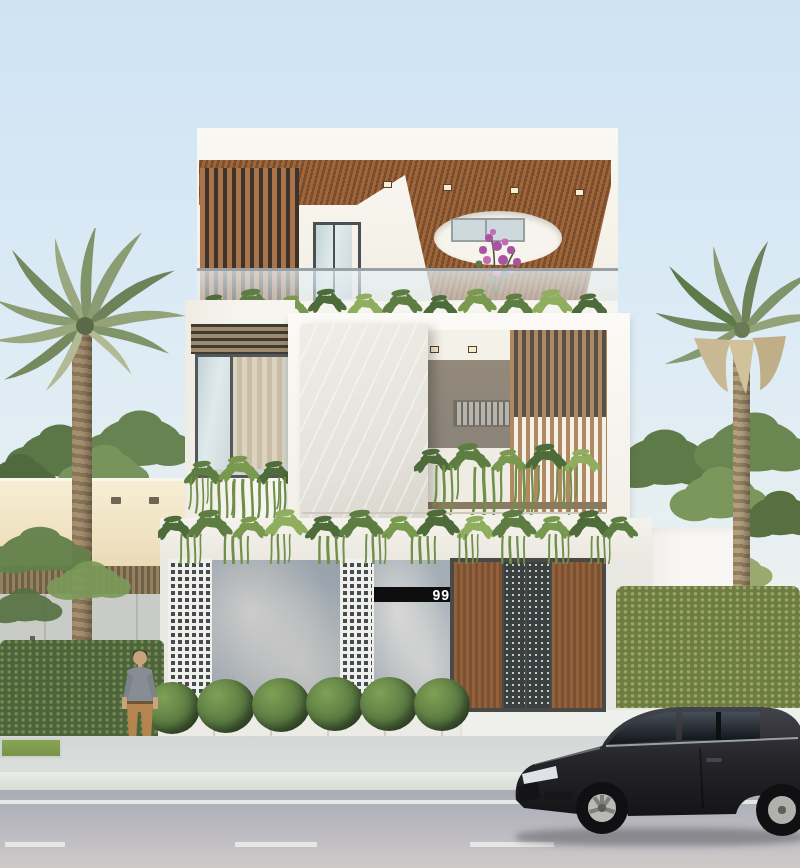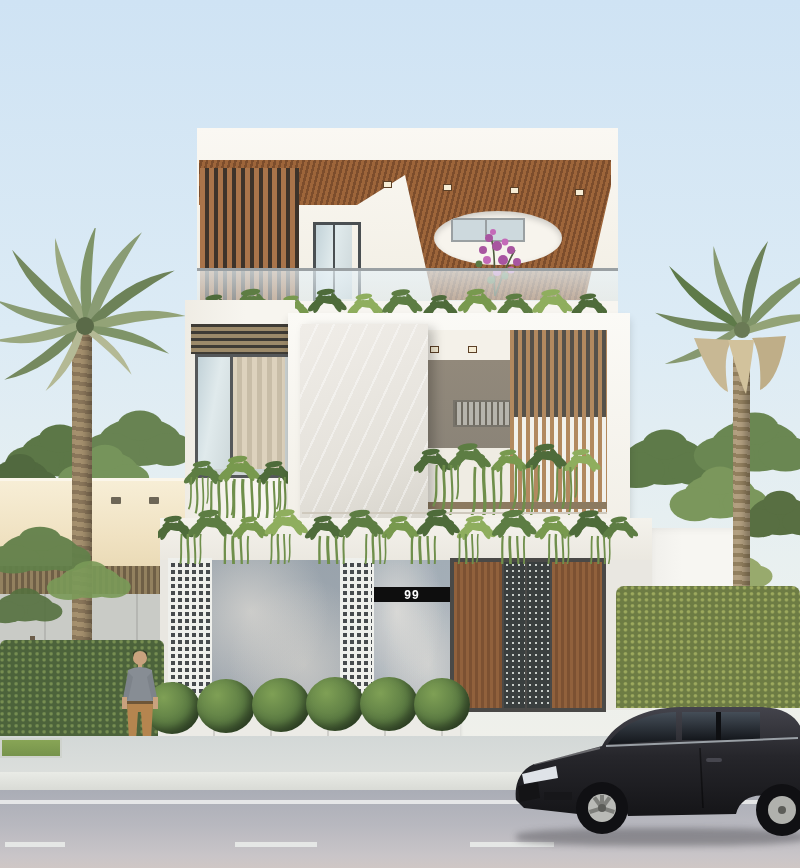--- a/index.html
+++ b/index.html
@@ -32,21 +32,21 @@
   .slatsMid{background:repeating-linear-gradient(90deg,rgba(178,137,95,1) 0 4px,rgba(0,0,0,0) 4px 8px),linear-gradient(180deg,#55514a 0 48%,#f2f1ec 48%);}
   .pergola{background:repeating-linear-gradient(180deg,#3e3b35 0 3px,#9c8a6a 3px 7px);}
   .marble{background:repeating-linear-gradient(115deg,rgba(255,255,255,.4) 0 2px,rgba(0,0,0,0) 2px 15px),linear-gradient(160deg,#f0ede8,var(--marble,#e4e1da) 70%,#d8d5cd);box-shadow:6px 4px 10px rgba(0,0,0,.22);}
   .glass{background:linear-gradient(100deg,#c2d2d8,#e0eaec 45%,#ccd7d9);}
   .curtain{background:repeating-linear-gradient(90deg,#ddd2bd 0 5px,#c8bda7 5px 10px);}
   .grayback{background:linear-gradient(180deg,#92897b,var(--interior-gray,#8b8478));}
   .graypanel{background:radial-gradient(ellipse at 30% 35%,rgba(242,235,224,.55),rgba(0,0,0,0) 62%),radial-gradient(ellipse at 72% 72%,rgba(238,231,219,.45),rgba(0,0,0,0) 58%),linear-gradient(180deg,#99a3ac,var(--panel-gray,#a3aab1));}
   .breeze{background-color:var(--breeze-hole,#474b4e);background-image:repeating-linear-gradient(90deg,#eff0ec 0 2.6px,rgba(0,0,0,0) 2.6px 7px),repeating-linear-gradient(0deg,#eff0ec 0 2.6px,rgba(0,0,0,0) 2.6px 7px);box-shadow:inset 0 0 0 2px #eff0ec;}
   .gatewood{background:repeating-linear-gradient(90deg,#91613c 0 3px,#7c5132 3px 6px);}
   .gatemetal{background-color:var(--gate-metal,#3a3f3f);background-image:radial-gradient(circle,#c7ccc8 .9px,rgba(0,0,0,0) 1.5px);background-size:6px 6px;}
-  .strip99{background:var(--strip-black,#0e0e0e);color:var(--strip-text,#fff);font-weight:bold;font-size:12px;letter-spacing:1px;display:flex;align-items:center;justify-content:center;}
+  .strip99{background:var(--strip-black,#0e0e0e);color:var(--strip-text,#fff);font-weight:bold;font-size:14px;letter-spacing:1px;display:flex;align-items:center;justify-content:flex-end;}
   .rail{background:#9aa0a3;}
   .balglass{background:linear-gradient(180deg,rgba(231,241,246,.75),rgba(222,233,238,.55));}
   .downlight{width:7px;height:5px;background:#f5ecd4;border:1px solid #5c4026;}
   .bush{border-radius:50%;background:radial-gradient(circle at 35% 30%,#7fa055,#5a7a42 55%,#3c5531 85%);background-color:#46603a;box-shadow:inset -6px -6px 10px rgba(0,0,0,.35);}
   .planterface{background:#ecebe6;background-image:repeating-linear-gradient(90deg,transparent 0 55px,rgba(0,0,0,.12) 55px 57px);box-shadow:0 3px 4px rgba(0,0,0,.15);}
   .shadow{background:rgba(40,40,45,.35);border-radius:50%;filter:blur(3px);}
 </style>
 </head>
 <body>
 

